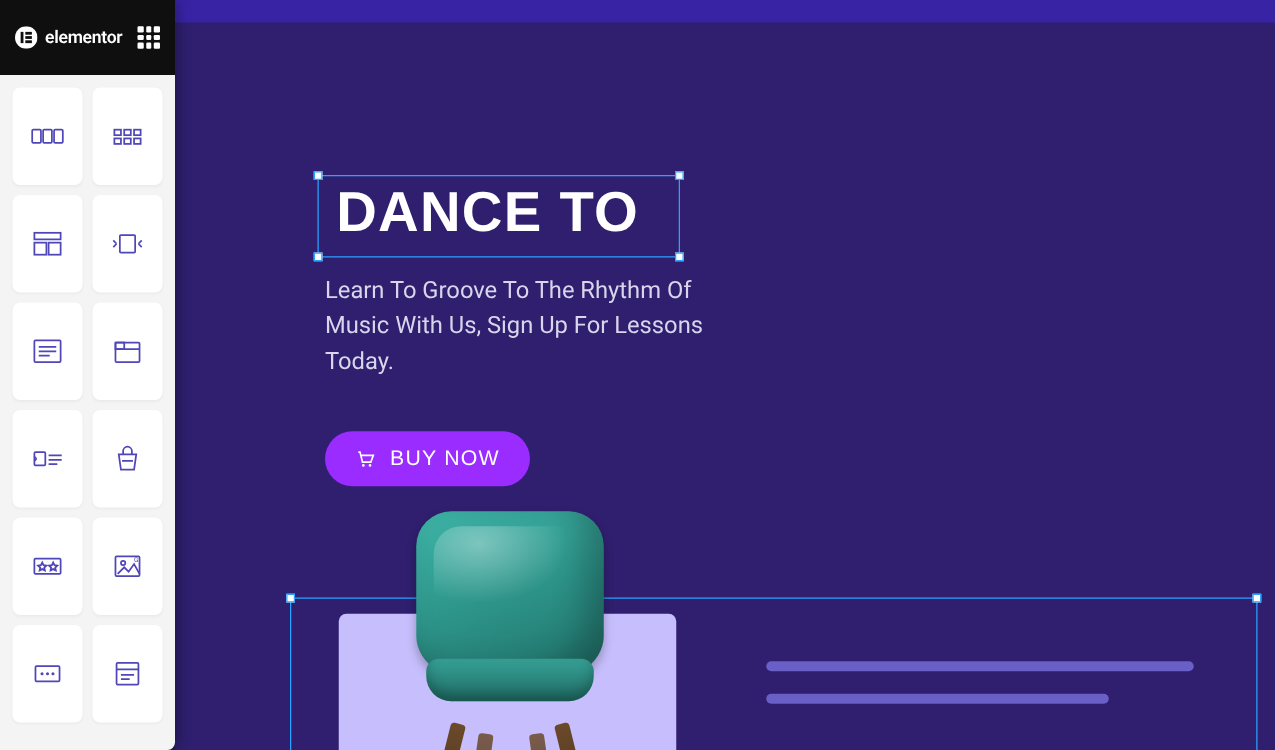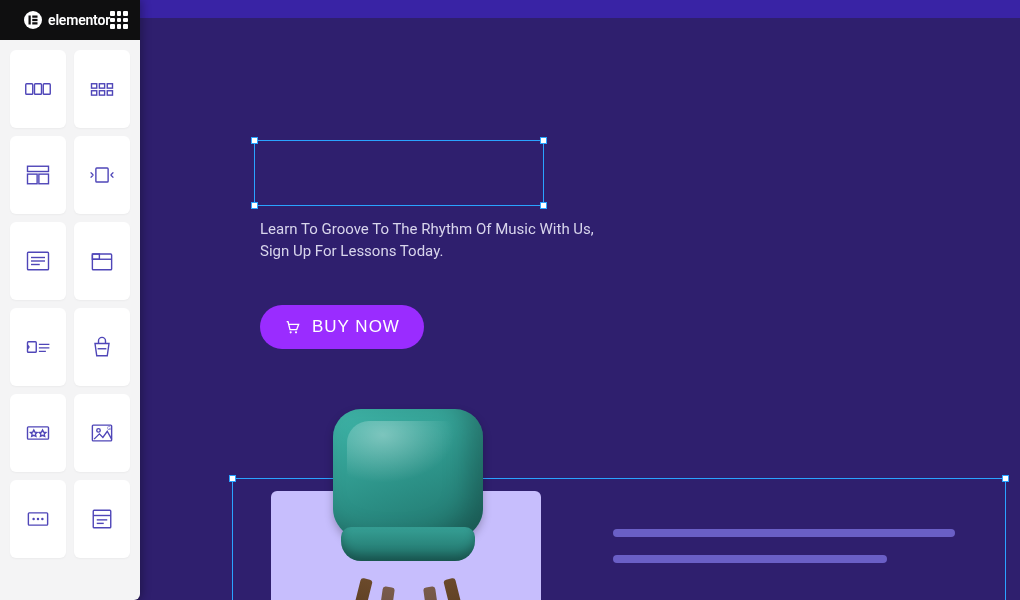--- a/index.html
+++ b/index.html
@@ -1,21 +1,21 @@
 <!DOCTYPE html>
 <html><head>
 <meta charset="utf-8">
 <style>
   * { box-sizing: border-box; margin: 0; padding: 0; }
   html, body { width: 1020px; height: 600px; overflow: hidden; font-family: -apple-system, BlinkMacSystemFont, "Segoe UI", Roboto, sans-serif; }
   body { display: flex; background: #2a1b5e; }
 
   
   .sidebar { width: 140px; height: 600px; background: #f4f4f5; display: flex; flex-direction: column; box-shadow: 2px 0 10px rgba(0,0,0,0.3); position: relative; z-index: 10; border-bottom-right-radius: 6px;}
-  .sidebar-header { height: 40px; background: #0f0f10; display: flex; align-items: center; justify-content: flex-end; padding: 4px 12px; }
+  .sidebar-header { height: 60px; background: #0f0f10; display: flex; align-items: center; justify-content: space-between; padding: 4px 12px; }
   .brand { display: flex; align-items: center; gap: 6px; }
   .brand svg { width: 18px; height: 18px; }
   .brand-text { color: #fff; font-weight: 600; font-size: 14px; letter-spacing: -0.2px; }
   .grid-toggle { width: 18px; height: 18px; display: grid; grid-template-columns: repeat(3,1fr); grid-template-rows: repeat(3,1fr); gap: 2px; }
   .grid-toggle span { background: #fff; border-radius: 1px; }
 
   .widget-grid { flex: 1; padding: 10px; display: grid; grid-template-columns: 1fr 1fr; gap: 8px; align-content: start; }
   .widget-card { background: #fff; border-radius: 6px; height: 78px; display: flex; align-items: center; justify-content: center; cursor: grab; box-shadow: 0 1px 2px rgba(0,0,0,0.04); }
   .widget-card svg { width: 28px; height: 28px; stroke: #4f46b8; fill: none; stroke-width: 1.6; }
 
@@ -27,21 +27,21 @@
   .selection { border: 1px solid #2aa3ff; position: relative; padding: 6px 14px 12px; margin-bottom: 8px; width: 290px; left: -6px; }
   .selection::before, .selection::after,
   .handle-tl, .handle-tr, .handle-bl, .handle-br {
     content:""; position: absolute; width: 7px; height: 7px; background: #fff; border: 1px solid #2aa3ff;
   }
   .handle-tl { top:-4px; left:-4px; } .handle-tr { top:-4px; right:-4px; }
   .handle-bl { bottom:-4px; left:-4px; } .handle-br { bottom:-4px; right:-4px; }
   .selection::before { display:none; } .selection::after { display:none; }
 
   .headline { font-family: Impact, "Arial Black", sans-serif; font-size: 45px; line-height: 1.02; color: #fff; text-transform: uppercase; letter-spacing: 1px; }
-  .subcopy { color: #d8d5ec; font-size: 15px; line-height: 1.5; margin-top: 12px; max-width: 340px; }
+  .subcopy { color: #d8d5ec; font-size: 19px; line-height: 1.5; margin-top: 12px; max-width: 340px; }
 
   .cta { margin-top: 42px; display: inline-flex; align-items: center; gap: 12px; background: #9a2cff; color: #fff; border: none; padding: 12px 24px; border-radius: 999px; font-family: Impact, "Arial Black", sans-serif; font-size: 17px; letter-spacing: 1px; text-transform: uppercase; cursor: pointer; }
   .cta svg { width: 16px; height: 16px; fill: #fff; }
 
   .section2 { position: absolute; top: 478px; left: 92px; right: 14px; height: 200px; border: 1px solid #2aa3ff; }
   .section2 .handle-tl, .section2 .handle-tr { }
   .card { position: absolute; left: 38px; top: 12px; width: 270px; height: 180px; background: #c7befd; border-radius: 6px; }
   .chair { position: absolute; left: 90px; top: -70px; width: 170px; height: 220px; }
   .chair .seat { position:absolute; top:0; left:10px; width:150px; height:140px; background: linear-gradient(160deg,#3fb6a9 0%, #2b8f85 55%, #1f6e66 100%); border-radius: 28px 28px 60px 60px / 28px 28px 40px 40px; box-shadow: inset -14px -10px 26px rgba(0,0,0,0.25), 0 4px 8px rgba(0,0,0,0.25);}
   .chair .seat::before { content:""; position:absolute; left:14px; top:12px; width:120px; height:70px; background:radial-gradient(ellipse at 30% 20%, rgba(255,255,255,0.35), transparent 60%); border-radius:22px;}
@@ -181,21 +181,21 @@
 <main class="canvas">
   <div class="canvas-top"></div>
 
   <div class="hero">
     <div class="selection">
       <span class="handle-tl"></span>
       <span class="handle-tr"></span>
       <span class="handle-bl"></span>
       <span class="handle-br"></span>
       <h1 class="headline">
-        <br>
+        <span>Dance to</span><br>
       </h1>
     </div>
     <p class="subcopy">Learn To Groove To The Rhythm Of Music With Us, Sign Up For Lessons Today.</p>
     <button class="cta">
       <svg viewBox="0 0 24 24">
           <path d="M4 4h2l3 12h10l3-8H7" fill="none" stroke="#fff" stroke-width="2"></path>
           <circle cx="10" cy="20" r="1.6"></circle>
           <circle cx="18" cy="20" r="1.6"></circle>
         </svg>
       <span>Buy Now</span>

